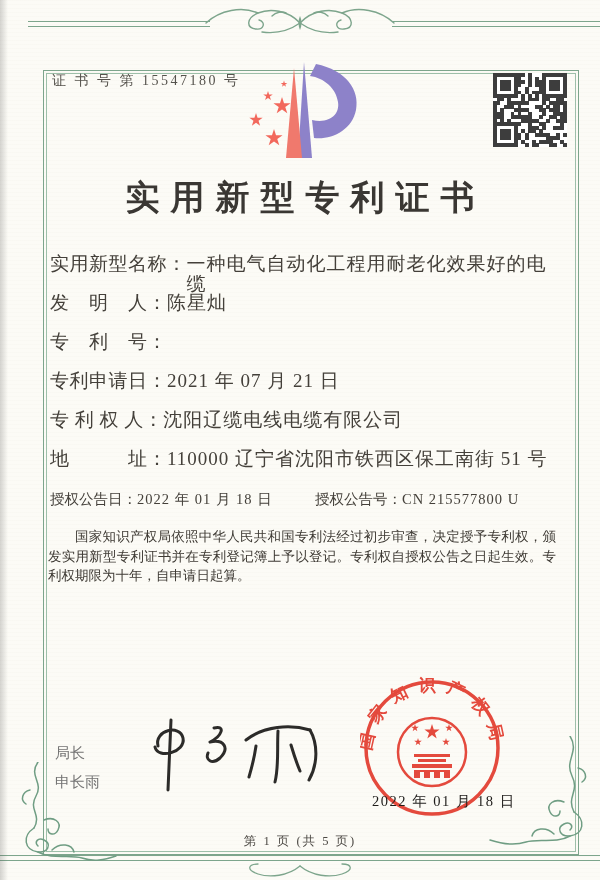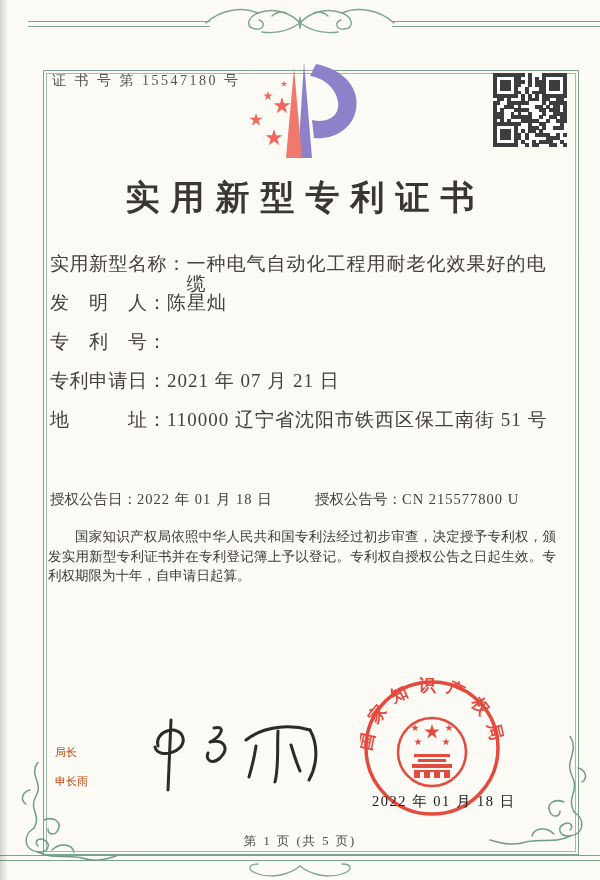--- a/index.html
+++ b/index.html
@@ -38,21 +38,21 @@
   .grant-row{position:absolute;left:50px;top:489px;width:520px;font-size:14.5px;line-height:20px;display:flex;}
   .grant-left{white-space:nowrap;}
   .grant-right{position:absolute;left:265px;white-space:nowrap;}
 
   
   .body-text{position:absolute;left:48px;top:527px;width:508px;
     font-size:13.5px;line-height:19.5px;text-align:justify;color:#3e3a34;}
   .body-text p{margin:0 0 1px 0;text-indent:2em;}
 
   
-  .signer{position:absolute;left:55px;top:738px;font-size:11px;color:#c2410c;line-height:29px;font-family:"Liberation Sans","DejaVu Sans",sans-serif;}
+  .signer{position:absolute;left:55px;top:738px;font-size:15px;color:#737373;line-height:29px;font-family:"Liberation Sans","DejaVu Sans",sans-serif;}
   .signature{position:absolute;left:128px;top:716px;}
   .seal{position:absolute;left:360px;top:676px;width:144px;height:144px;opacity:.92;}
   .seal-date{position:absolute;left:372px;top:792px;font-size:14.5px;letter-spacing:1.5px;color:#1e1c1a;z-index:5;}
   .footer-page{position:absolute;left:0;top:833px;width:600px;text-align:center;font-size:12.5px;letter-spacing:2px;color:#4c4944;}
 </style>
 </head>
 <body>
 
 <div class="paper-texture"></div>
 
@@ -400,20 +400,24 @@
     <span class="field-value">陈星灿</span>
   </div>
   <div class="field-row">
     <span class="field-label">专　利　号：</span>
   </div>
   <div class="field-row">
     <span class="field-label">专利申请日：</span>
     <span class="field-value">2021 年 07 月 21 日</span>
   </div>
   <div class="field-row">
+    <span class="field-label">专 利 权 人：</span>
+    <span class="field-value">沈阳辽缆电线电缆有限公司</span>
+  </div>
+  <div class="field-row">
     <span class="field-label">地　　　址：</span>
     <span class="field-value">110000 辽宁省沈阳市铁西区保工南街 51 号</span>
   </div>
 </div>
 
 <div class="grant-row">
   <span class="grant-left">
     <span>授权公告日：</span><span class="field-value">2022 年 01 月 18 日</span>
   </span>
   <span class="grant-right">

